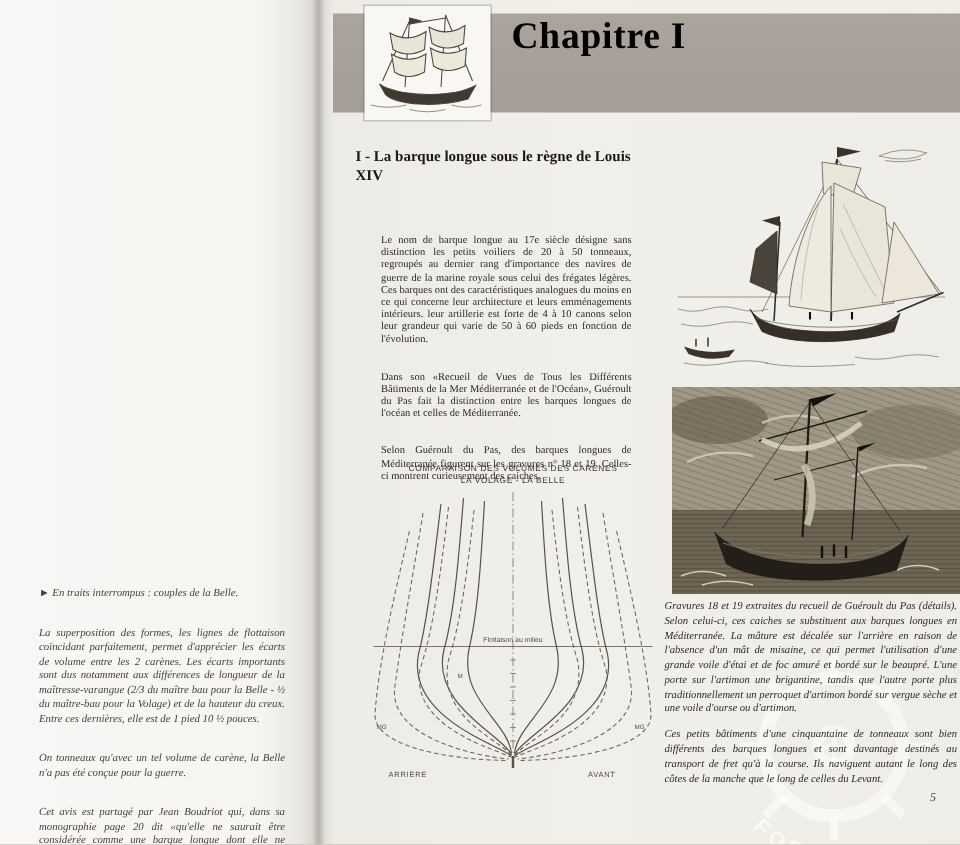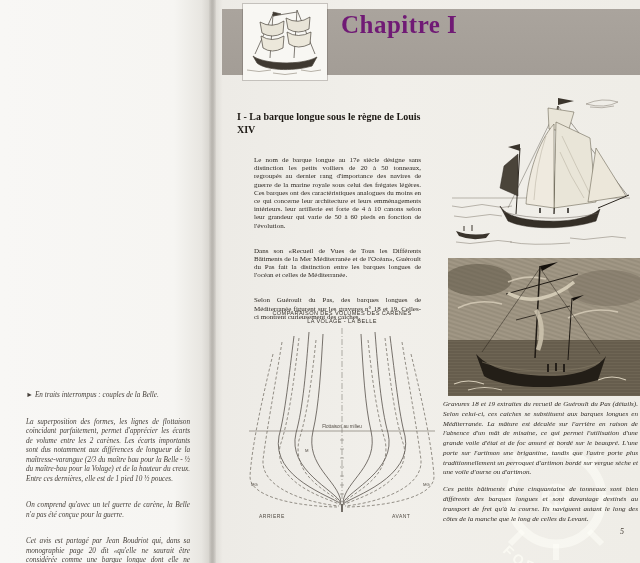--- a/index.html
+++ b/index.html
@@ -11,31 +11,31 @@
     background:linear-gradient(to right,#d9d6d0 0%,#edebe6 2.5%,#f1efea 40%,#efede7 100%);}
   .spine{position:absolute;left:209px;top:0;width:7px;height:563px;
     background:linear-gradient(to right,rgba(90,85,78,0.05),rgba(60,55,50,0.22) 55%,rgba(90,85,78,0.06));}
 
   
   .chapter-band{position:absolute;left:222px;top:9px;width:418px;height:66px;
     background:linear-gradient(to bottom,#aaa49d,#a39d96);}
   .band-vignette{position:absolute;left:243px;top:4px;width:84px;height:76px;
     background:#f8f7f3;box-shadow:0 0 0 1px rgba(70,65,58,0.25);}
   .chapter-title{position:absolute;left:341px;top:11px;font-size:25px;font-weight:bold;
-    color:#701a75;letter-spacing:0.5px;}
+    color:#000000;letter-spacing:0.5px;}
   .chapter-subtitle{position:absolute;left:342px;top:45px;font-size:12px;font-weight:bold;
     font-style:italic;color:#211d19;}
 
   
   .annotation{position:absolute;left:9px;top:374px;width:198px;font-size:7.2px;
     line-height:1.32;font-style:italic;color:#46403a;text-align:justify;}
   .annotation p{margin:17px;}
 
   
-  .section-heading{position:absolute;left:237px;top:111px;width:202px;font-size:10px;
+  .section-heading{position:absolute;left:237px;top:99px;width:202px;font-size:10px;
     font-weight:bold;color:#1c1813;line-height:1.25;}
   .bodycopy{position:absolute;left:237px;top:139px;width:201px;font-size:7px;
     line-height:1.17;color:#2b2620;text-align:justify;}
   .bodycopy p{margin:17px;}
 
   
   .diagram-title{position:absolute;left:237px;top:309px;width:210px;text-align:center;
     font-family:"Liberation Sans",sans-serif;font-size:5.6px;letter-spacing:0.4px;
     color:#3a352e;line-height:1.5;}
   .diagram-svg{position:absolute;left:237px;top:328px;}
@@ -80,21 +80,21 @@
         <path d="M4,66 q12,3 24,0 M30,69 q12,3 24,0 M58,66 q10,3 20,0" stroke="#8a8173" stroke-width="0.6"></path>
         <path d="M30,8 l8,2 -8,2 Z" fill="#3f3931"></path>
       </g>
     </svg>
   </div>
   <div class="chapter-title">Chapitre I</div>
 
   <div class="annotation">
     <p>► En traits interrompus : couples de la Belle.</p>
     <p>La superposition des formes, les lignes de flottaison coïncidant parfaitement, permet d'apprécier les écarts de volume entre les 2 carènes. Les écarts importants sont dus notamment aux différences de longueur de la maîtresse-varangue (2/3 du maître bau pour la Belle - ½ du maître-bau pour la Volage) et de la hauteur du creux. Entre ces dernières, elle est de 1 pied 10 ½ pouces.</p>
-    <p>On comprend qu'avec un tel guerre de carène, la Belle n'a pas été conçue pour la guerre.</p>
+    <p>On tonneaux qu'avec un tel volume de carène, la Belle n'a pas été conçue pour la guerre.</p>
     <p>Cet avis est partagé par Jean Boudriot qui, dans sa monographie page 20 dit «qu'elle ne saurait être considérée comme une barque longue dont elle ne possède aucune des caractéristiques».</p>
   </div>
 
   <div class="section-heading">I - La barque longue sous le règne de Louis XIV</div>
   <div class="bodycopy">
     <p>Le nom de barque longue au 17e siècle désigne sans distinction les petits voiliers de 20 à 50 tonneaux, regroupés au dernier rang d'importance des navires de guerre de la marine royale sous celui des frégates légères. Ces barques ont des caractéristiques analogues du moins en ce qui concerne leur architecture et leurs emménagements intérieurs. leur artillerie est forte de 4 à 10 canons selon leur grandeur qui varie de 50 à 60 pieds en fonction de l'évolution.</p>
     <p>Dans son «Recueil de Vues de Tous les Différents Bâtiments de la Mer Méditerranée et de l'Océan», Guéroult du Pas fait la distinction entre les barques longues de l'océan et celles de Méditerranée.</p>
     <p>Selon Guéroult du Pas, des barques longues de Méditerranée figurent sur les gravures n° 18 et 19. Celles-ci montrent curieusement des caiches.</p>
   </div>
 

